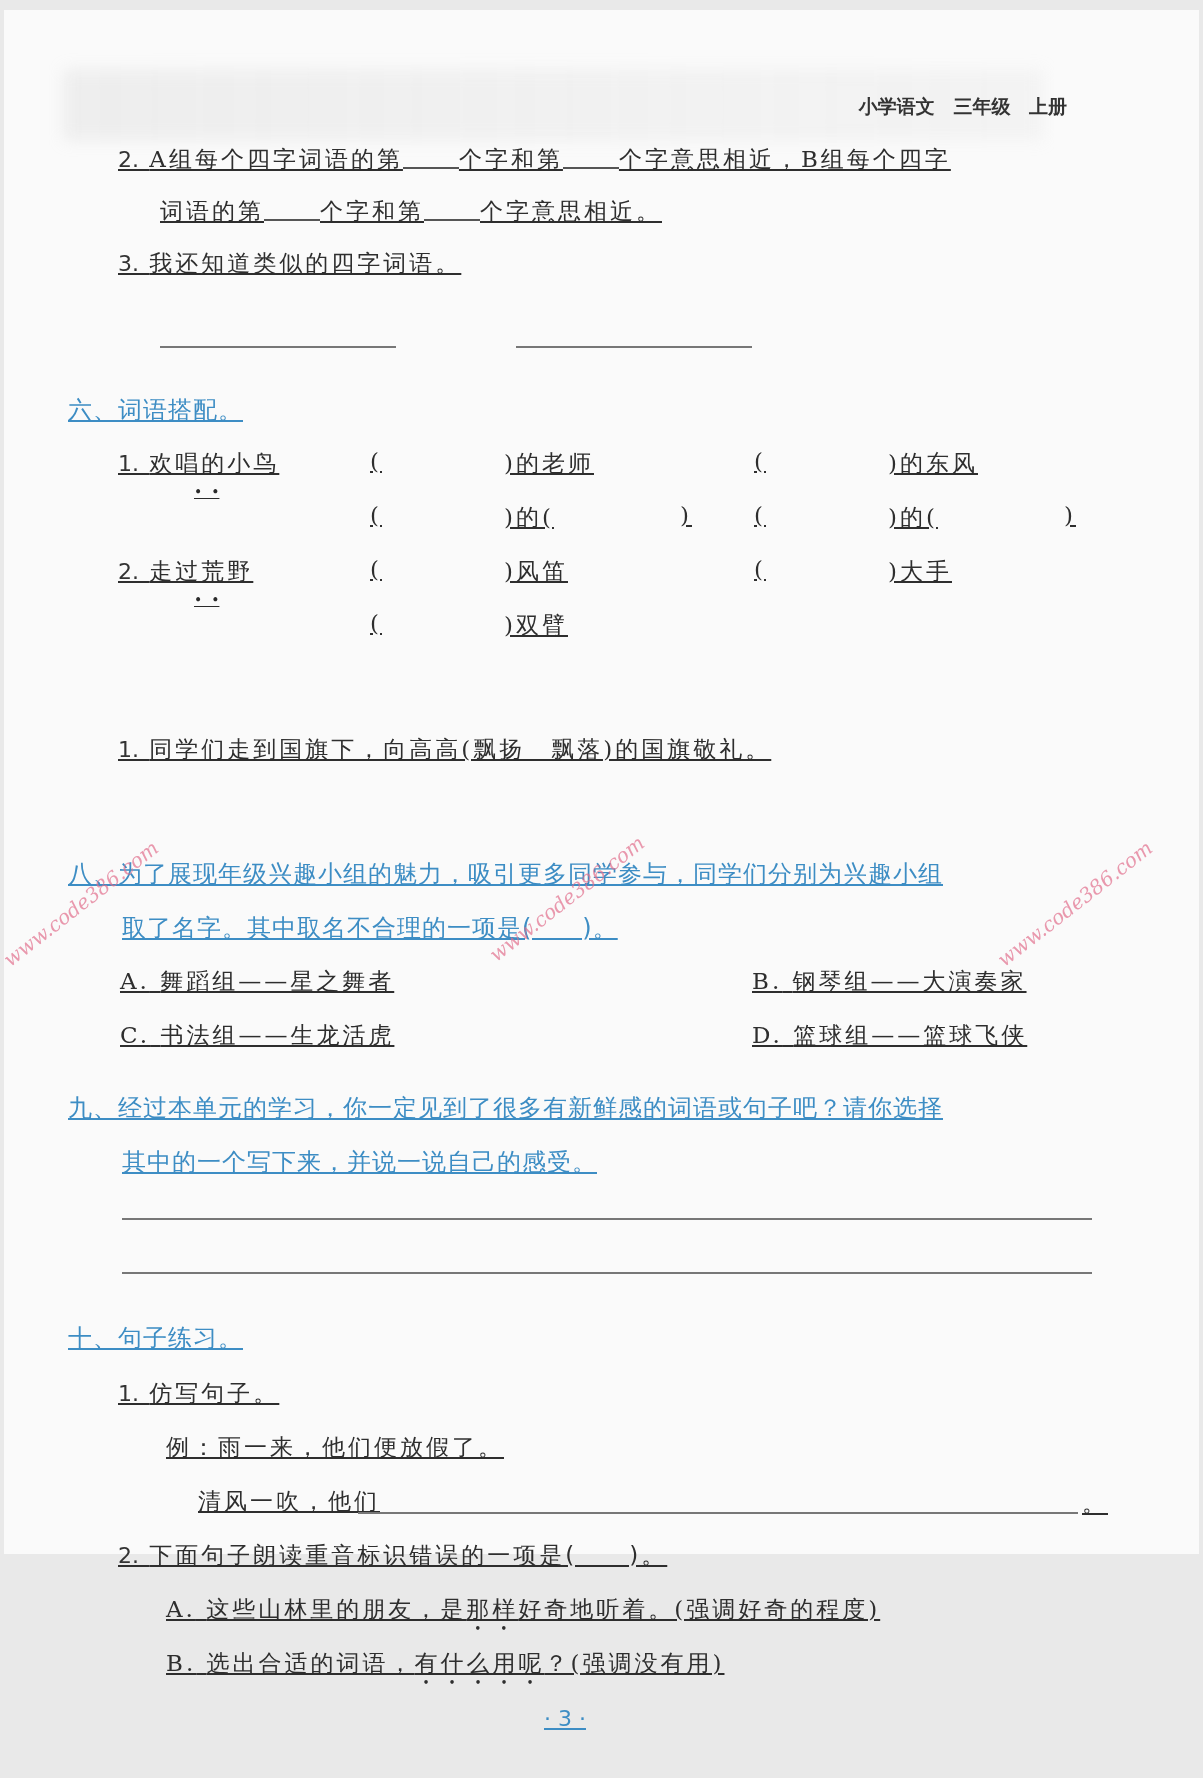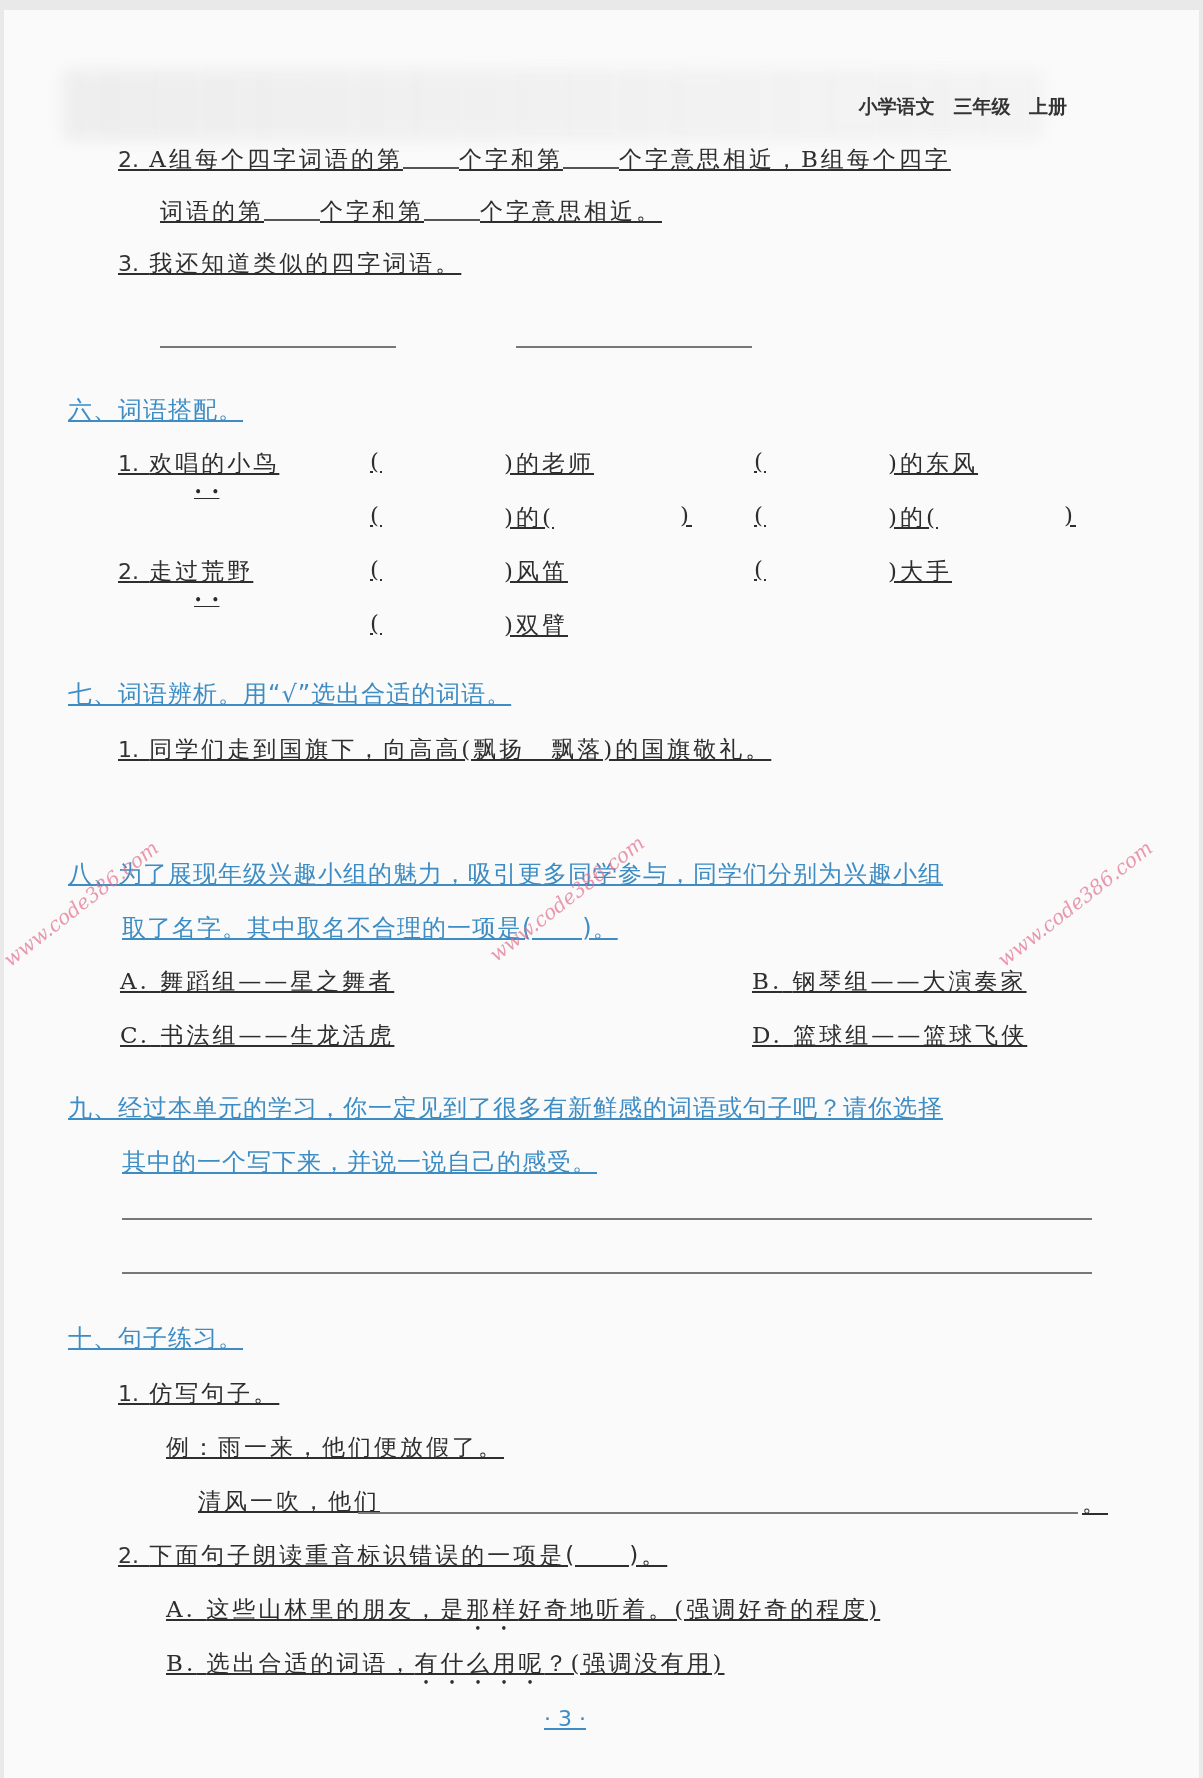--- a/index.html
+++ b/index.html
@@ -3,21 +3,21 @@
 <meta charset="utf-8">
 <style>
   html, body { margin: 0; padding: 0; }
   body {
     width: 1203px; height: 1778px; background: #e9e9e9; position: relative;
     overflow: hidden;
     font-family: "DejaVu Serif", "Liberation Serif", serif;
     color: #2a2a2a;
   }
   .page {
-    position: absolute; left: 4px; top: 10px; width: 1195px; height: 1768px;
+    position: absolute; left: 4px; top: 10px; width: 1195px; height: 1544px;
     background: #fafafa;
   }
   .hdr-blur {
     position: absolute; left: 60px; top: 60px; width: 980px; height: 70px;
     background: linear-gradient(90deg, rgba(200,200,200,0.25), rgba(210,210,210,0.15));
     filter: blur(8px);
   }
   .hdr {
     position: absolute; top: 84px; right: 132px;
     font-family: "DejaVu Sans", sans-serif; font-weight: bold; font-size: 19px; color: #333;
@@ -89,21 +89,20 @@
     <span>走过荒野</span>
   </div>
   <div class="abs" style="left:190px; top:582px; font-size:14px;">• &nbsp;•</div>
   <div class="abs t" style="left:366px; top:546px;"><span>(</span></div>
   <div class="abs t" style="left:500px; top:546px;"><span>)</span><span>风笛</span></div>
   <div class="abs t" style="left:750px; top:546px;"><span>(</span></div>
   <div class="abs t" style="left:884px; top:546px;"><span>)</span><span>大手</span></div>
   <div class="abs t" style="left:366px; top:600px;"><span>(</span></div>
   <div class="abs t" style="left:500px; top:600px;"><span>)</span><span>双臂</span></div>
 
-  <div class="abs sec" style="left:64px; top:668px;">七、词语辨析。用“√”选出合适的词语。</div>
   <div class="abs t" style="left:114px; top:724px;">
     <span class="num">1.</span> <span>同学们走到国旗下，向高高(飘扬　飘落)的国旗敬礼。</span>
   </div>
 
   <div class="abs sec" style="left:118px; top:902px;">取了名字。其中取名不合理的一项是(　　)。</div>
   <div class="abs sec" style="left:64px; top:848px;">八、为了展现年级兴趣小组的魅力，吸引更多同学参与，同学们分别为兴趣小组</div>
   <div class="abs t" style="left:116px; top:956px;"><span>A.</span> <span>舞蹈组——星之舞者</span></div>
   <div class="abs t" style="left:748px; top:956px;"><span>B.</span> <span>钢琴组——大演奏家</span></div>
   <div class="abs t" style="left:116px; top:1010px;"><span>C.</span> <span>书法组——生龙活虎</span></div>
   <div class="abs t" style="left:748px; top:1010px;"><span>D.</span> <span>篮球组——篮球飞侠</span></div>

